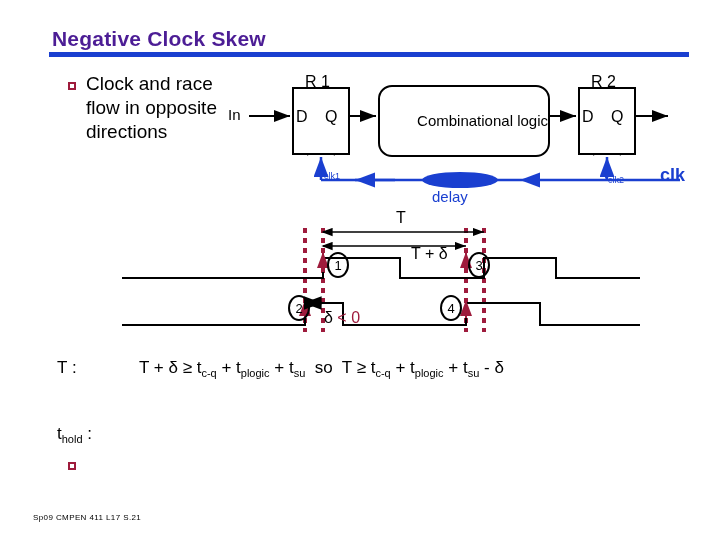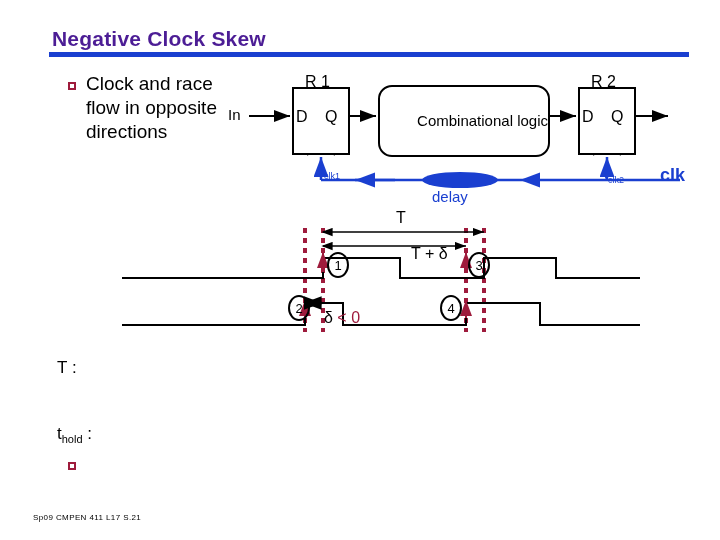--- a/index.html
+++ b/index.html
@@ -213,18 +213,21 @@
     <span>δ</span>
     <span class="lt">&lt; 0</span>
   </div>
 
   <div class="circnum" id="c1">1</div>
   <div class="circnum" id="c2">2</div>
   <div class="circnum" id="c3">3</div>
   <div class="circnum" id="c4">4</div>
 
   <div class="eq" id="eq-lab1">T&nbsp;:</div>
+  <div class="eq" id="eq-body1">
+    T + δ ≥ t<sub>c-q</sub> + t<sub>plogic</sub> + t<sub>su</sub>&nbsp; so&nbsp; T ≥ t<sub>c-q</sub> + t<sub>plogic</sub> + t<sub>su</sub> - δ
+  </div>
   <div class="eq" id="eq-lab2">t<sub>hold</sub>&nbsp;:</div>
 
   <div class="bullet-sq b2-sq"></div>
 
   <div class="footer">Sp09  CMPEN 411  L17  S.21</div>
 </div>
 
 </body></html>

